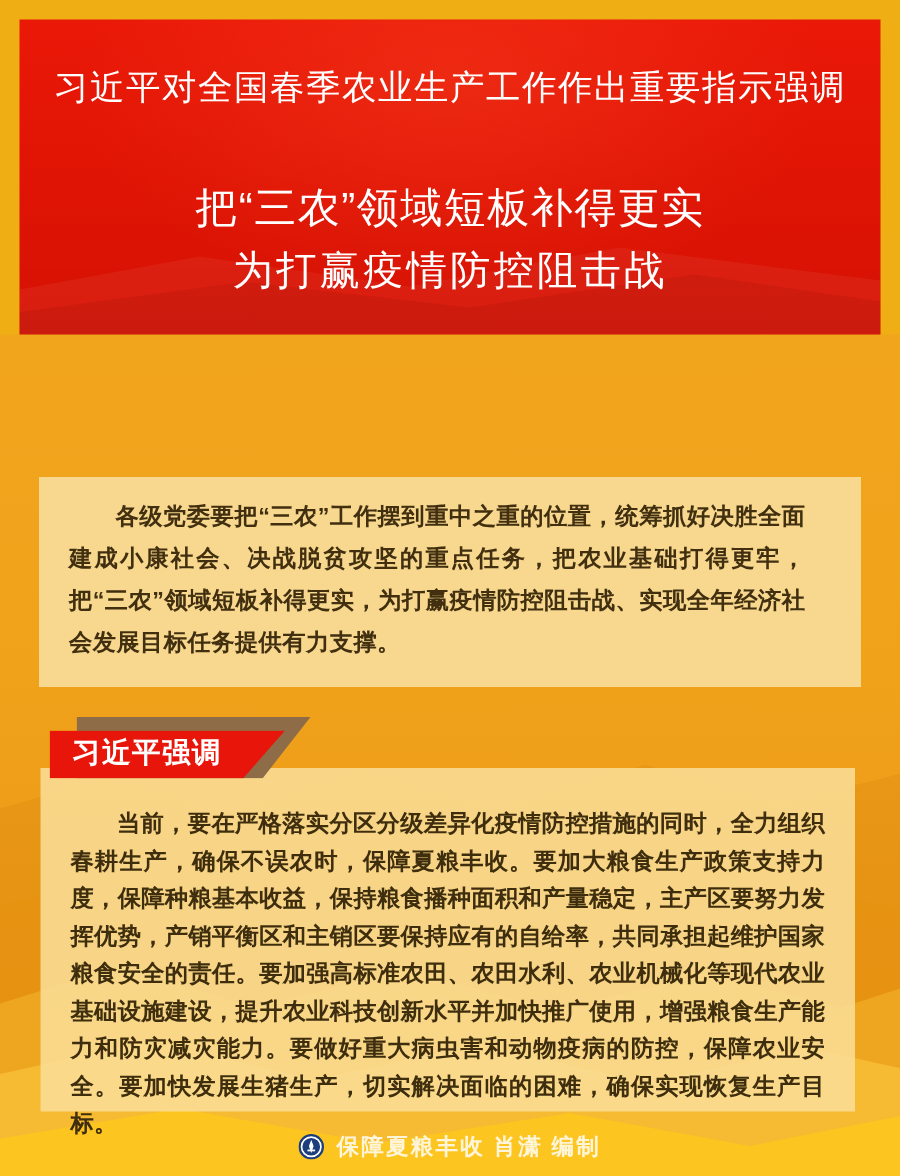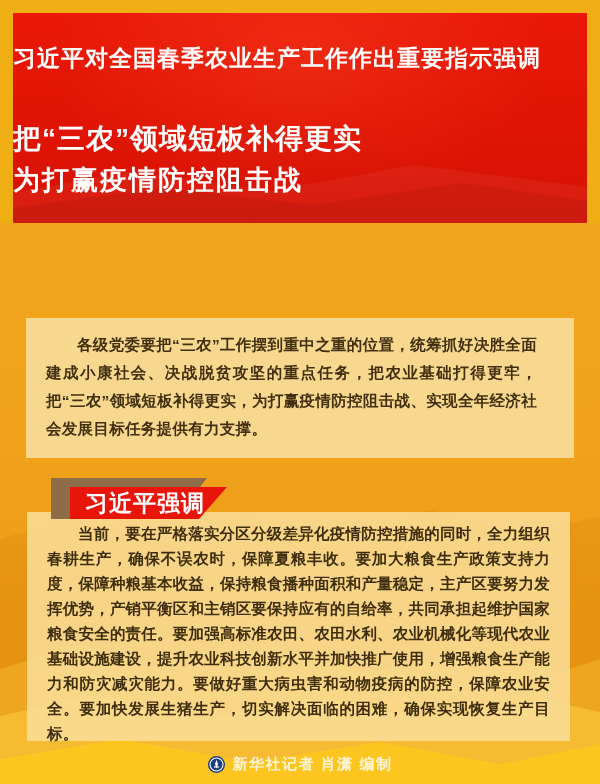--- a/index.html
+++ b/index.html
@@ -9,47 +9,47 @@
   
   .main-area{position:absolute;left:0;top:223px;width:600px;height:561px;
              background:linear-gradient(180deg,#F1A51D 0%,#F0A21B 40%,#ED9A16 72%,#EC9B14 100%);}
   .main-area svg{position:absolute;left:0;bottom:0;display:block;}
   
   .banner{position:absolute;left:13px;top:13px;width:574px;height:210px;overflow:hidden;
           background:linear-gradient(180deg,#EA1807 0%,#DF1404 55%,#D51204 100%);}
   .banner .glow{position:absolute;inset:0;
           background:radial-gradient(ellipse at 50% 18%,rgba(255,90,50,.28),rgba(255,90,50,0) 62%);}
   .banner svg{position:absolute;left:0;bottom:0;display:block;}
-  .banner .line{position:absolute;left:0;width:100%;text-align:left;color:#FFFFFF;
-                font-weight:bold;white-space:nowrap;}
+  .banner .line{position:absolute;left:0;width:100%;text-align:center;color:#FFFFFF;
+                font-weight:normal;white-space:nowrap;}
   .kicker{top:30px;font-size:23px;letter-spacing:1px;}
   .h2{top:66px;font-size:28px;letter-spacing:2px;}
   .h3{top:107px;font-size:28px;letter-spacing:1px;}
   .h4{top:149px;font-size:27px;letter-spacing:2px;}
   .h5{top:185px;font-size:25px;letter-spacing:0.5px;}
   
   .lead{position:absolute;left:15px;top:233px;width:570px;z-index:2;
         font-size:15px;font-weight:bold;line-height:35px;letter-spacing:0.4px;
         color:#412F10;text-align:justify;}
   
   .quote-box{position:absolute;left:26px;top:318px;width:548px;height:140px;z-index:2;
              background:#F7D88E;box-sizing:border-box;padding:13px 37px 0 20px;}
   .quote-box p{margin:0;font-size:15.5px;font-weight:bold;line-height:28px;
                color:#412F10;text-indent:2em;text-align:justify;letter-spacing:0.3px;}
   
   .label-wrap{position:absolute;left:33px;top:478px;width:215px;height:42px;z-index:4;}
   .label-shadow{position:absolute;left:18px;top:0;width:156px;height:41px;background:#8F6C48;
                 clip-path:polygon(0 0,100% 0,calc(100% - 32px) 100%,0 100%);}
   .label-red{position:absolute;left:0;top:9px;width:157px;height:32px;background:#E8150A;
              clip-path:polygon(0 0,100% 0,calc(100% - 28px) 100%,0 100%);
-             color:#FFFFFF;font-size:23px;font-weight:bold;line-height:32px;
-             padding-left:15px;letter-spacing:1px;box-sizing:border-box;margin-left:37px;}
+             color:#FFFFFF;font-size:19px;font-weight:bold;line-height:32px;
+             padding-left:15px;letter-spacing:1px;box-sizing:border-box;}
   
   .emphasis-box{position:absolute;left:27px;top:512px;width:543px;height:229px;z-index:3;
-                background:rgba(250,222,150,0.88);box-sizing:border-box;padding:9px 20px 0 20px;}
+                background:rgba(250,222,150,0.88);box-sizing:border-box;padding:25px 20px 0 20px;}
   .emphasis-box p{margin:0;font-size:15.5px;font-weight:bold;line-height:25px;
                   color:#3F2E0E;text-indent:2em;text-align:justify;letter-spacing:0.2px;}
   
   .footer{position:absolute;left:0;bottom:10px;width:600px;z-index:4;
           display:flex;justify-content:center;align-items:center;gap:8px;}
   .credit{font-size:15px;font-weight:600;color:#FFF5D9;letter-spacing:1.5px;}
 </style>
 </head>
 <body>
 
@@ -90,16 +90,16 @@
     <p>当前，要在严格落实分区分级差异化疫情防控措施的同时，全力组织春耕生产，确保不误农时，保障夏粮丰收。要加大粮食生产政策支持力度，保障种粮基本收益，保持粮食播种面积和产量稳定，主产区要努力发挥优势，产销平衡区和主销区要保持应有的自给率，共同承担起维护国家粮食安全的责任。要加强高标准农田、农田水利、农业机械化等现代农业基础设施建设，提升农业科技创新水平并加快推广使用，增强粮食生产能力和防灾减灾能力。要做好重大病虫害和动物疫病的防控，保障农业安全。要加快发展生猪生产，切实解决面临的困难，确保实现恢复生产目标。</p>
   </div>
 
   <div class="footer">
     <svg width="17" height="17" viewBox="0 0 20 20">
       <circle cx="10" cy="10" r="10" fill="#1D3E7D"></circle>
       <circle cx="10" cy="10" r="7.6" fill="none" stroke="#FFFFFF" stroke-width="1.3"></circle>
       <path d="M10 4.5 L11.8 9.5 L10 15 L8.2 9.5 Z" fill="#FFFFFF"></path>
       <rect x="7" y="12.2" width="6" height="1.4" fill="#FFFFFF"></rect>
     </svg>
-    <span class="credit">新华社记者 肖潇 编制</span>
+    <span class="credit">保障夏粮丰收 肖潇 编制</span>
   </div>
 
 </div>
 
 </body></html>

